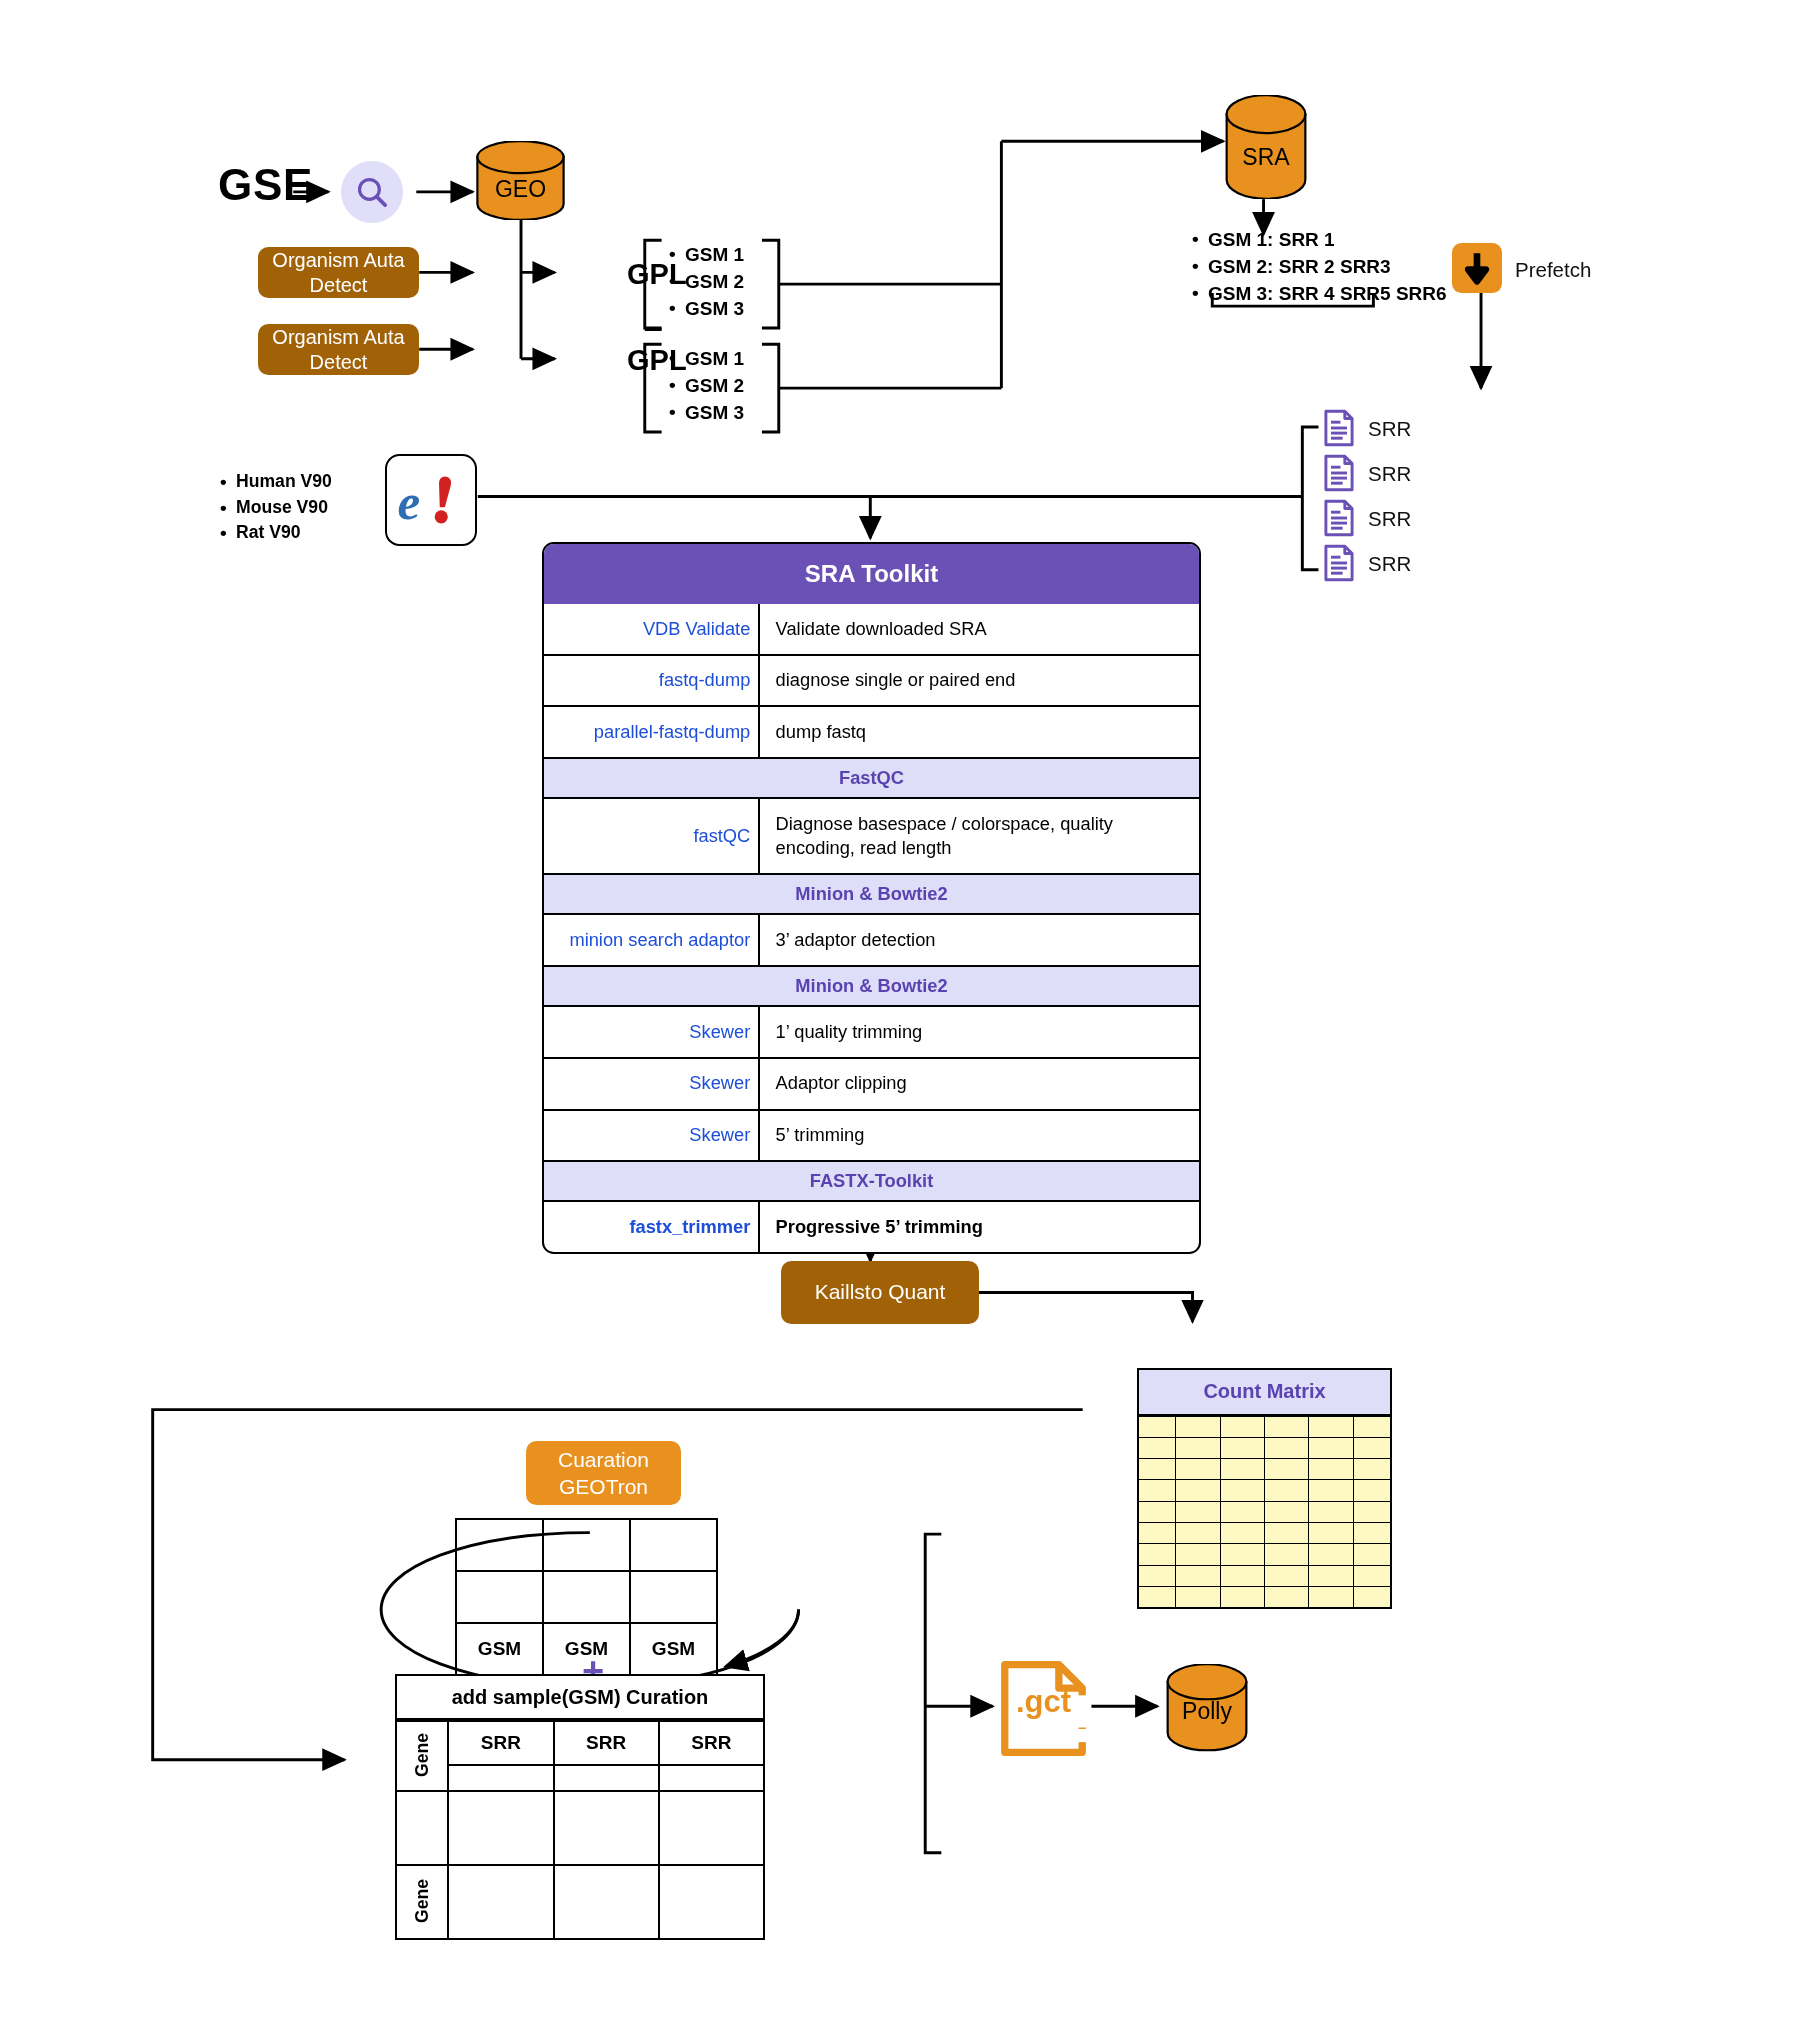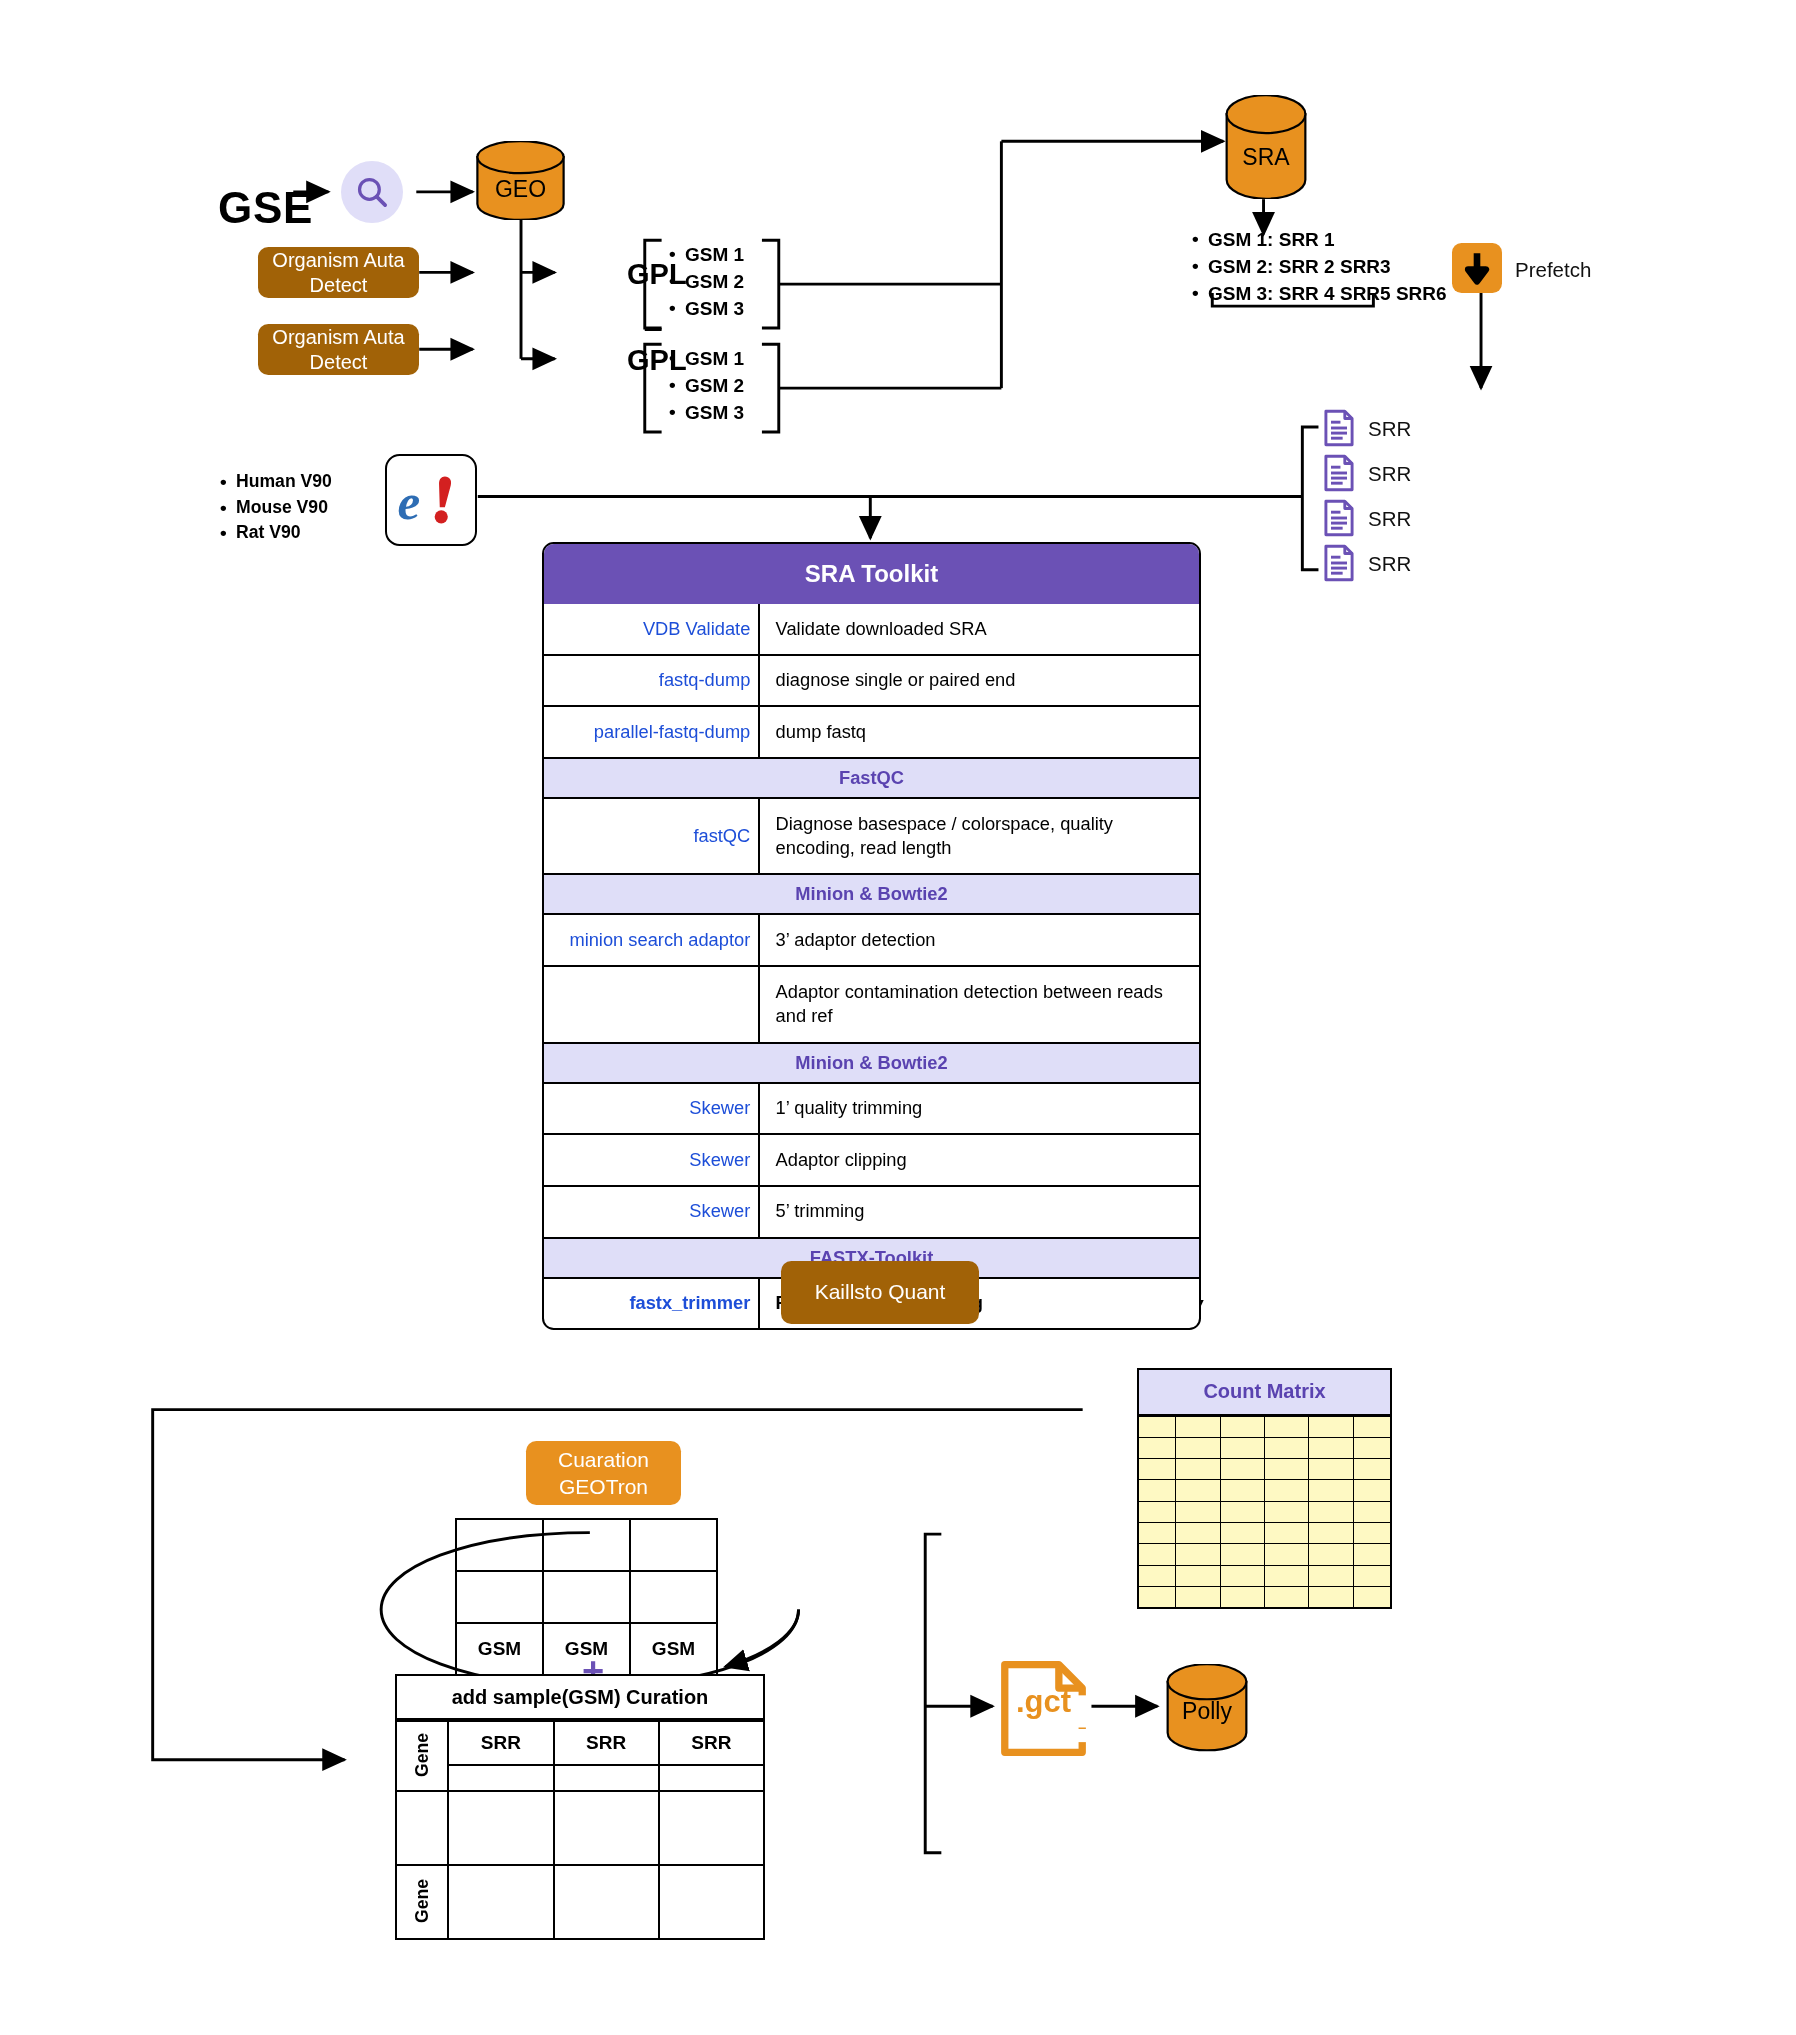--- a/index.html
+++ b/index.html
@@ -144,21 +144,21 @@
       <line x1="1263" y1="2330" x2="1355" y2="2330" marker-end="url(#ah)"></line>
 
       <line x1="1490" y1="2330" x2="1580" y2="2330" marker-end="url(#ah)"></line>
 
       <path d="M805,2093 C640,2093 520,2140 520,2198 C520,2256 640,2303 805,2303
                C970,2303 1090,2256 1090,2198" stroke-width="4"></path>
       <path d="M1090,2198 C1090,2230 1050,2258 990,2276" marker-end="url(#ah)"></path>
     </g>
   </svg>
 
-  <div class="abs gse-label" style="left:218px;top:183px;">GSE</div>
+  <div class="abs gse-label" style="left:218px;top:160px;">GSE</div>
 
   <div class="abs searchcircle" style="left:341px;top:161px;">
     <svg width="37" height="37" viewBox="0 0 24 24">
       <circle cx="10" cy="10" r="6.4" fill="none" stroke="#6B51B5" stroke-width="2.1"></circle>
       <line x1="14.7" y1="14.7" x2="20.2" y2="20.2" stroke="#6B51B5" stroke-width="2.4" stroke-linecap="round"></line>
     </svg>
   </div>
 
   <div class="abs" style="left:473px;top:141px;width:95px;height:79px;">
     <svg width="95" height="79" viewBox="0 0 130 108">
@@ -291,24 +291,20 @@
             <td class="c2">Diagnose basespace / colorspace, quality encoding, read length</td>
           </tr>
           <tr>
             <td colspan="2" class="tk-sec">Minion &amp; Bowtie2</td>
           </tr>
           <tr>
             <td class="c1">minion search adaptor</td>
             <td class="c2">3’ adaptor detection</td>
           </tr>
           <tr>
-            <td class="c1"></td>
-            <td class="c2">Adaptor contamination detection between reads and ref</td>
-          </tr>
-          <tr>
             <td colspan="2" class="tk-sec">Minion &amp; Bowtie2</td>
           </tr>
           <tr>
             <td class="c1">Skewer</td>
             <td class="c2">1’ quality trimming</td>
           </tr>
           <tr>
             <td class="c1">Skewer</td>
             <td class="c2">Adaptor clipping</td>
           </tr>

